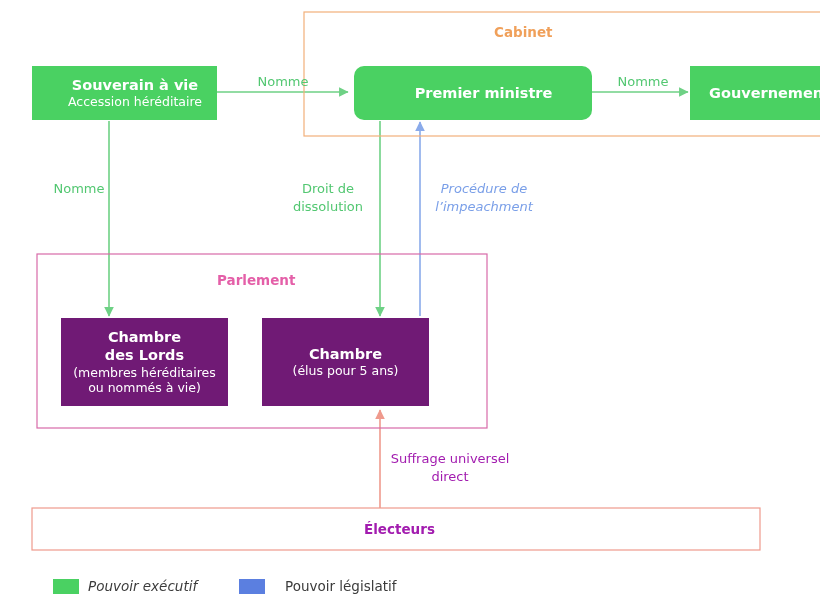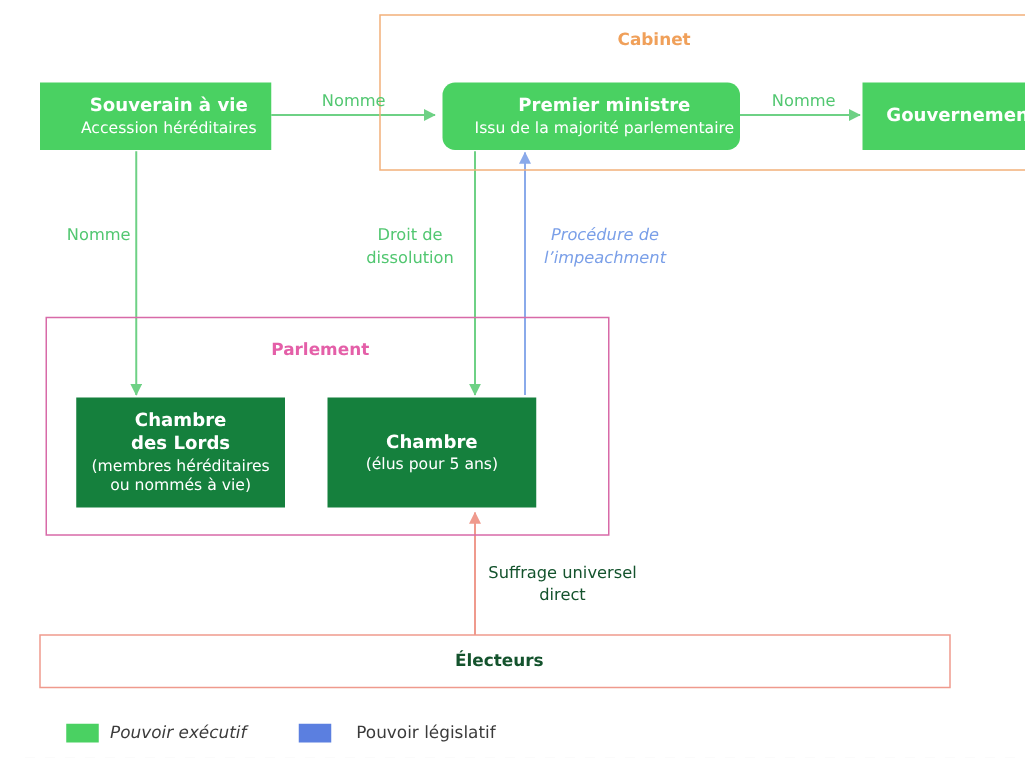--- a/index.html
+++ b/index.html
@@ -58,21 +58,21 @@
     font-size: 14.5px;
   }
   .box .t2 {
     font-size: 12.5px;
   }
   .green-box {
     background: #4ad162;
     padding-left: 21px;
   }
   .blue-box {
-    background: #15803d;
+    background: #701a75;
     text-align: center;
   }
   .group-label {
     position: absolute;
     font-size: 13.5px;
     font-weight: bold;
     background: #ffffff;
     padding: 0 6px;
     white-space: nowrap;
   }
@@ -90,21 +90,21 @@
     gap: 9px;
     font-size: 13.5px;
     color: #3b3b3b;
   }
   .legend-swatch {
     width: 26px;
     height: 15px;
   }
   .lbl-green { color: #52c771; }
   .lbl-blue  { color: #7a9fe8; }
-  .lbl-salmon{ color: #14532d; text-align: center; }
+  .lbl-salmon{ color: #a21caf; text-align: center; }
   .lbl-orange{ color: #f0a05a; }
   .lbl-pink  { color: #e45fa8; }
 </style>
 </head>
 <body>
 
 <div id="canvas">
   <div class="checker"></div>
 
   <div class="white-overlay" style="left:0; top:0; width:820px; height:606px;"></div>
@@ -138,26 +138,25 @@
     <rect x="17" y="254" width="450" height="174" fill="none" stroke="#d86aa8" stroke-width="1.2"></rect>
     <rect x="12" y="508" width="728" height="42" fill="none" stroke="#ef9a8d" stroke-width="1.2"></rect>
   </svg>
 
   <div class="group-label lbl-orange" style="left:468px; top:24px;">Cabinet</div>
   <div class="group-label lbl-pink" style="left:191px; top:272px;">Parlement</div>
   <div class="group-label lbl-salmon" style="left:338px; top:521px;">Électeurs</div>
 
   <div class="box green-box" style="left:12px; top:66px; width:185px; height:54px;">
     <div class="t1">Souverain à vie</div>
-    <div class="t2">Accession héréditaires</div>
+    <div class="t2">Accession héréditaire</div>
   </div>
 
   <div class="box green-box" style="left:334px; top:66px; width:238px; height:54px;border-radius:10px;">
     <div class="t1">Premier ministre</div>
-    <div class="t2">Issu de la majorité parlementaire</div>
   </div>
 
   <div class="box green-box" style="left:670px; top:66px; width:138px; height:54px;">
     <div class="t1">Gouvernement</div>
   </div>
 
   <div class="box blue-box" style="left:41px; top:318px; width:167px; height:88px;">
     <div class="t1">Chambre</div>
     <div class="t1">des Lords</div>
     <div class="t2">(membres héréditaires</div>

